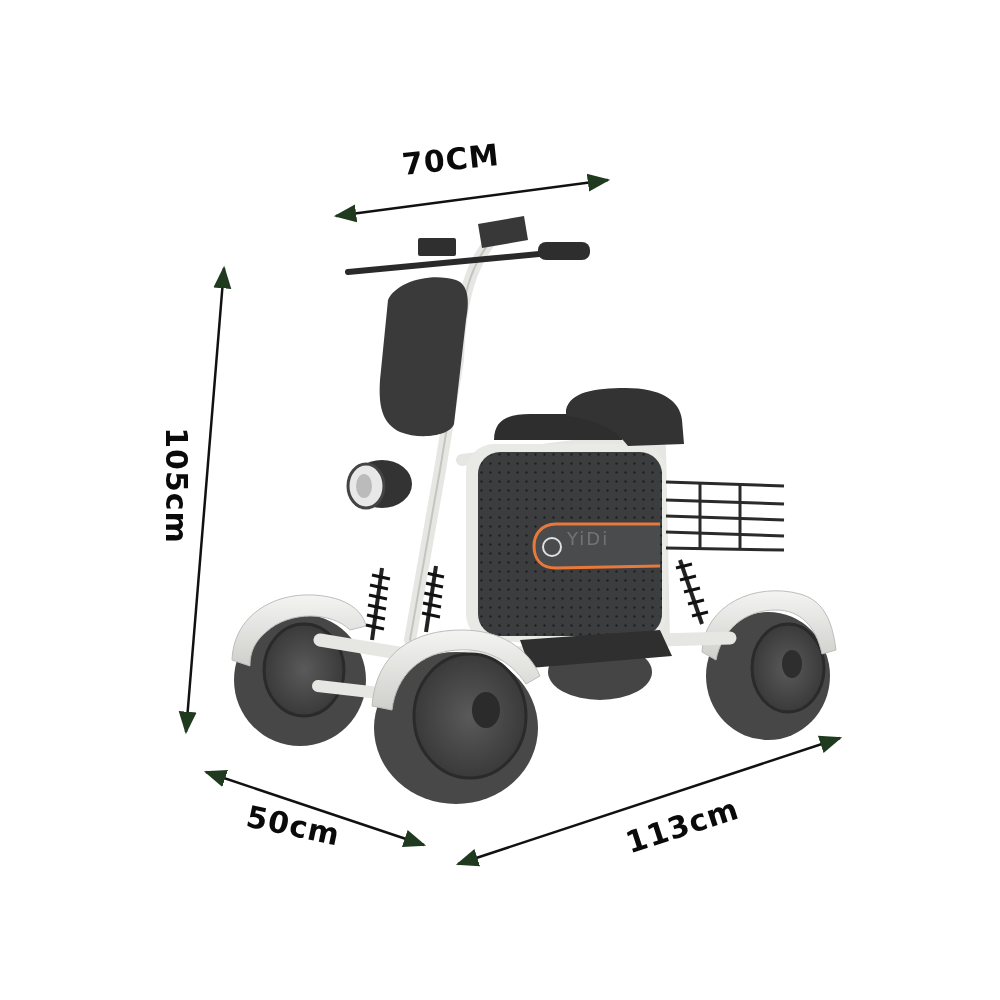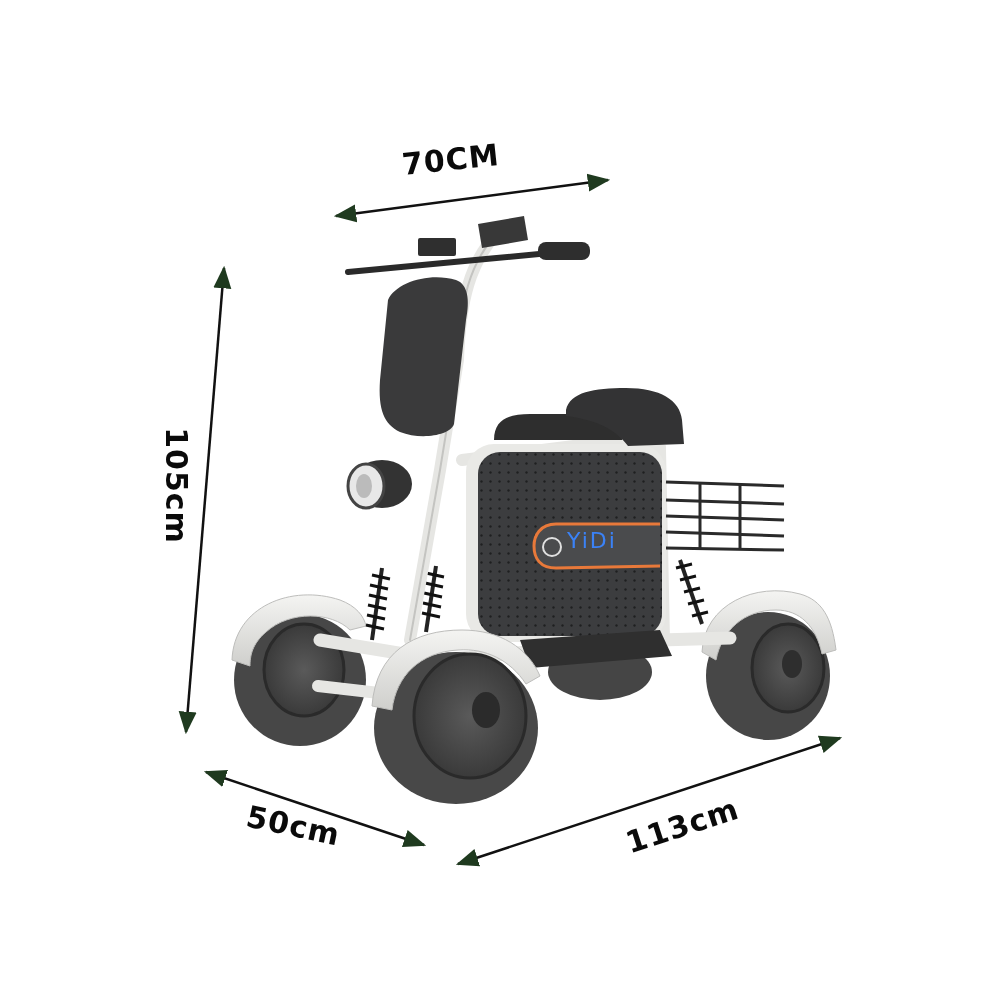--- a/index.html
+++ b/index.html
@@ -3,21 +3,21 @@
 <meta charset="utf-8">
 <style>
   html, body { margin: 0; padding: 0; background: #ffffff; }
   body { width: 1000px; height: 1000px; overflow: hidden; position: relative; font-family: "DejaVu Sans", sans-serif; }
   #stage { position: absolute; left: 0; top: 0; width: 1000px; height: 1000px; }
   .dim-label { position: absolute; font-family: "DejaVu Sans", sans-serif; font-weight: bold; color: #0a0a0a; font-size: 30px; white-space: nowrap; transform-origin: center center; letter-spacing: 1px; }
   #lbl-width { left: 402px; top: 142px; transform: rotate(-6deg); }
   #lbl-height { left: 118px; top: 468px; transform: rotate(90deg); }
   #lbl-depth { left: 246px; top: 808px; transform: rotate(12deg); }
   #lbl-length { left: 624px; top: 808px; transform: rotate(-18deg); }
-  .brand-text { position: absolute; left: 567px; top: 528px; font-family: "DejaVu Sans", sans-serif; font-size: 22px; color: #3b82f6; letter-spacing: 2px; }
+  .brand-text { position: absolute; left: 567px; top: 528px; font-family: "DejaVu Sans", sans-serif; font-size: 18px; color: #737373; letter-spacing: 2px; }
 </style>
 </head>
 <body>
 
 <svg id="stage" viewBox="0 0 1000 1000" xmlns="http://www.w3.org/2000/svg">
   <defs>
     <marker id="ah" viewBox="0 0 10 10" refX="9" refY="5" markerWidth="9" markerHeight="9" orient="auto-start-reverse">
       <path d="M0,1 L10,5 L0,9 Z" fill="#1f3a1f"></path>
     </marker>
     <pattern id="perf" width="9" height="9" patternUnits="userSpaceOnUse">

